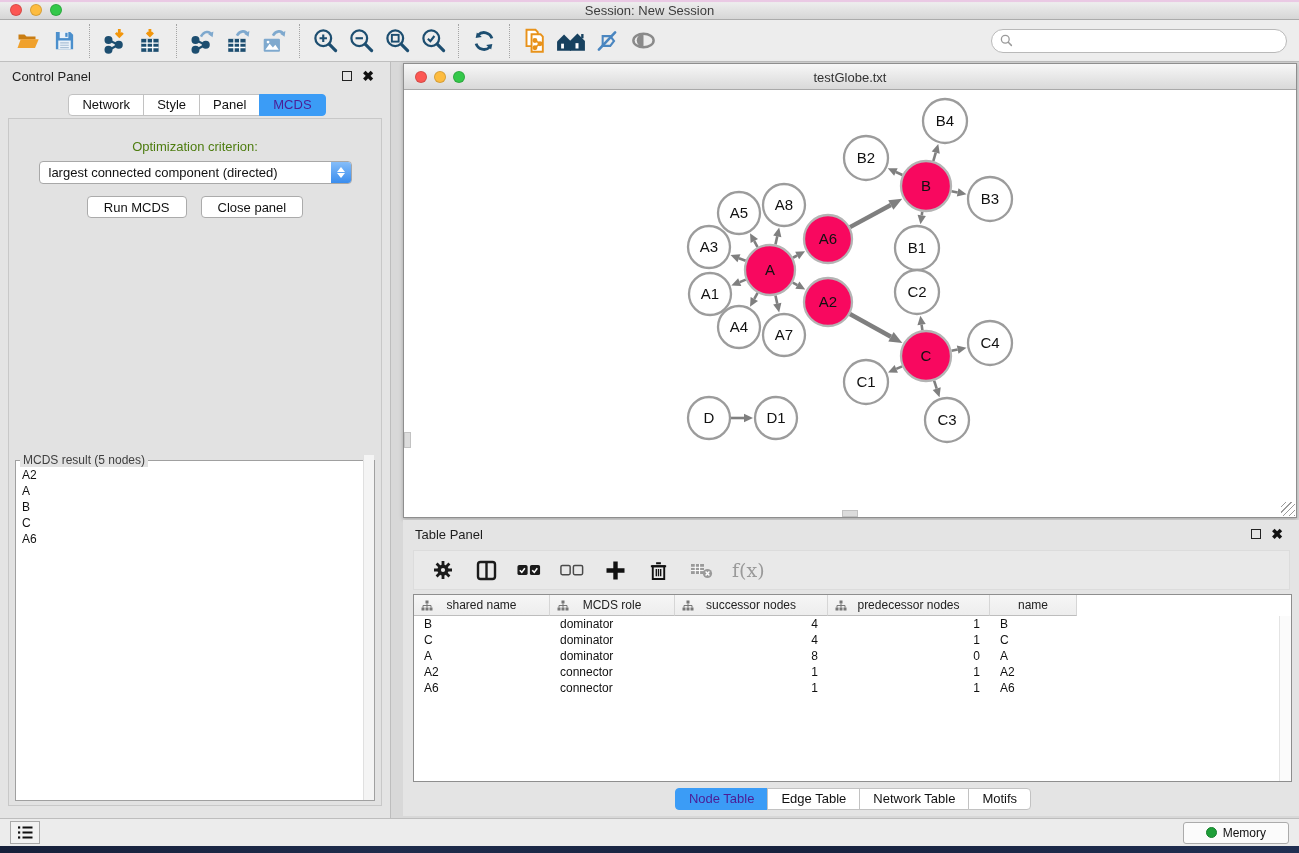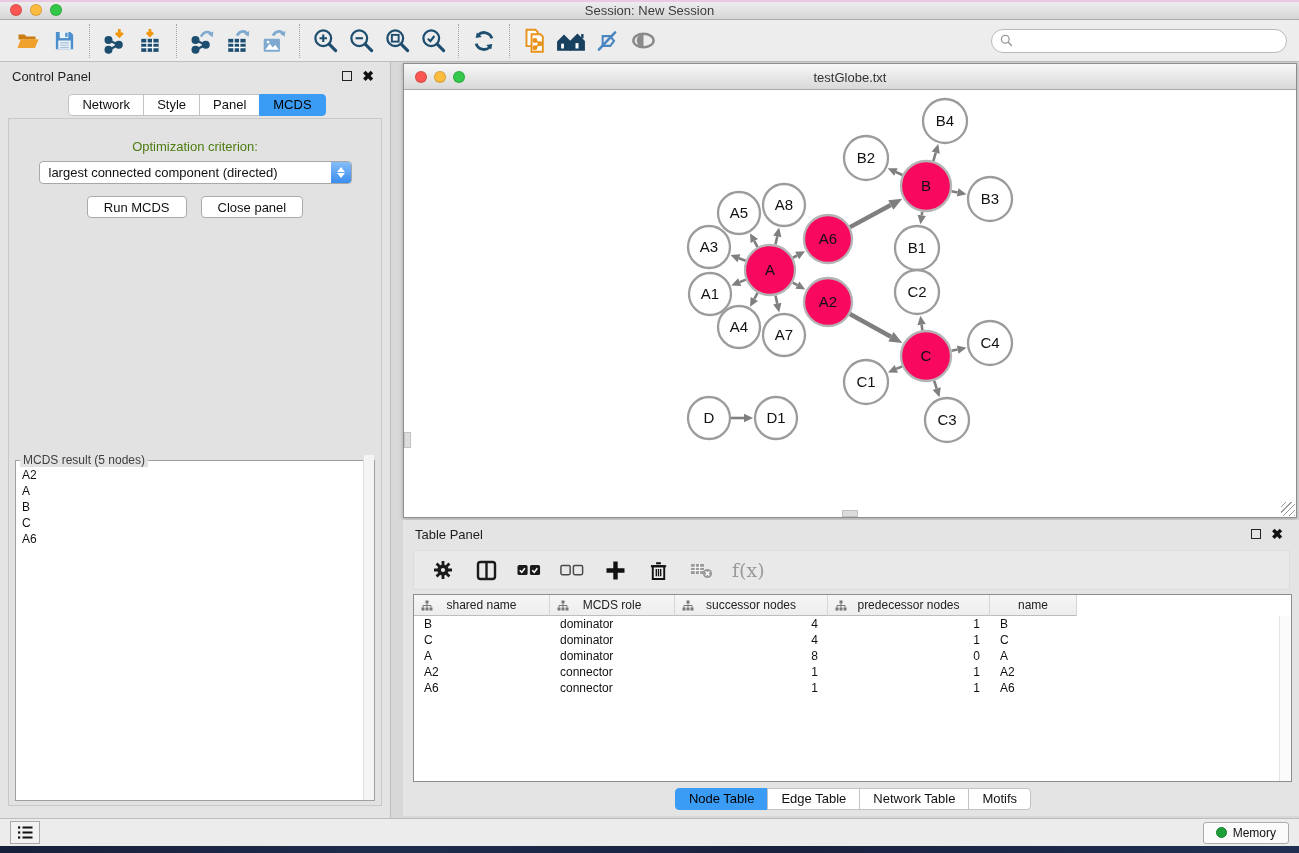--- a/index.html
+++ b/index.html
@@ -35,21 +35,21 @@
   .panel-header { position:absolute; left:0; top:0; right:4px; height:28px; display:flex; align-items:center; padding:0 12px; }
   .panel-title { font-size:13px; color:#1E1E1E; }
   .panel-header-btns { margin-left:auto; display:flex; gap:10px; align-items:center; }
   .float-btn { width:10px; height:10px; border:1.5px solid #222; background:transparent; }
   .close-btn { font-size:14px; font-weight:bold; color:#111; line-height:10px; }
   .seg-tabs { display:flex; justify-content:center; }
   .cp-tabs { position:absolute; left:0; right:0; top:32px; }
   .seg-tab { background:#fff; border:1px solid #C2C2C2; padding:2px 13px 3px; font-size:13px; color:#111; margin-left:-1px; }
   .seg-tab:first-child { border-radius:4px 0 0 4px; margin-left:4px; }
   .seg-tab:last-child { border-radius:0 4px 4px 0; }
-  .seg-tab.selected { background:#3B9CF6; border-color:#3B9CF6; color:#000000; }
+  .seg-tab.selected { background:#3B9CF6; border-color:#3B9CF6; color:#4c1d95; }
   .cp-body { position:absolute; left:8px; right:8px; top:56px; height:688px; background:#E2E2E2; border:1px solid #C8C8C8; }
   .opt-label { margin-top:20px; text-align:center; font-size:13px; color:#4d7c0f; }
   .select-wrap { position:relative; width:313px; height:23px; margin:7px auto 0; background:#fff; border:1px solid #A8A8A8; border-radius:4px; }
   .select-value { position:absolute; left:9px; top:0; height:21px; display:flex; align-items:center; font-size:13px; color:#111; }
   .select-stepper { position:absolute; right:0; top:0; width:20px; height:21px; border-radius:0 3px 3px 0;
     background:linear-gradient(#85BDF9,#3A8DEE); display:flex; flex-direction:column; align-items:center; justify-content:center; gap:1px;}
   .chev-up { width:0;height:0;border-left:4px solid transparent;border-right:4px solid transparent;border-bottom:5px solid #fff; }
   .chev-dn { width:0;height:0;border-left:4px solid transparent;border-right:4px solid transparent;border-top:5px solid #fff; }
   .btn-row { display:flex; justify-content:center; gap:14px; margin-top:12px; }
   .push-btn { background:#fff; border:1px solid #ABABAB; border-radius:4px; height:22px; padding:0 16px; font-size:13px; color:#111;
@@ -91,21 +91,21 @@
   .td.al { padding-left:10px; text-align:left; }
   .td.ar { padding-right:10px; text-align:right; }
   .t-scroll { position:absolute; right:0; top:21px; bottom:0; width:12px; background:#FBFBFB; border-left:1px solid #E4E4E4; }
   .bottom-tabs { position:absolute; left:0; right:0; top:268px; }
 
   
   .statusbar { position:absolute; left:0; top:818px; width:100%; height:28px; background:#ECECEC; border-top:1px solid #BDBDBD;
     display:flex; align-items:center; padding:0 10px; }
   .sb-list-btn { width:30px; height:23px; border:1px solid #A9A9A9; background:#F2F2F2; display:flex; align-items:center; justify-content:center; }
   .memory-btn { margin-left:auto; height:22px; background:#FBFBFB; border:1px solid #ABABAB; border-radius:3px;
-    display:flex; align-items:center; gap:6px; padding:0 12px; font-size:12px; color:#111; }
+    display:flex; align-items:center; gap:6px; padding:0 22px; font-size:12px; color:#111; }
   .mem-dot { width:11px; height:11px; border-radius:50%; background:#1E9E38; border:1px solid #15802B; }
   .bottom-strip { position:absolute; left:0; top:846px; width:100%; height:7px;
     background:linear-gradient(90deg,#16203A,#1E2C4C 30%,#17223E 60%,#202F52); }
 </style>
 </head>
 <body>
 
 <div class="app">
 
   <div class="titlebar">

